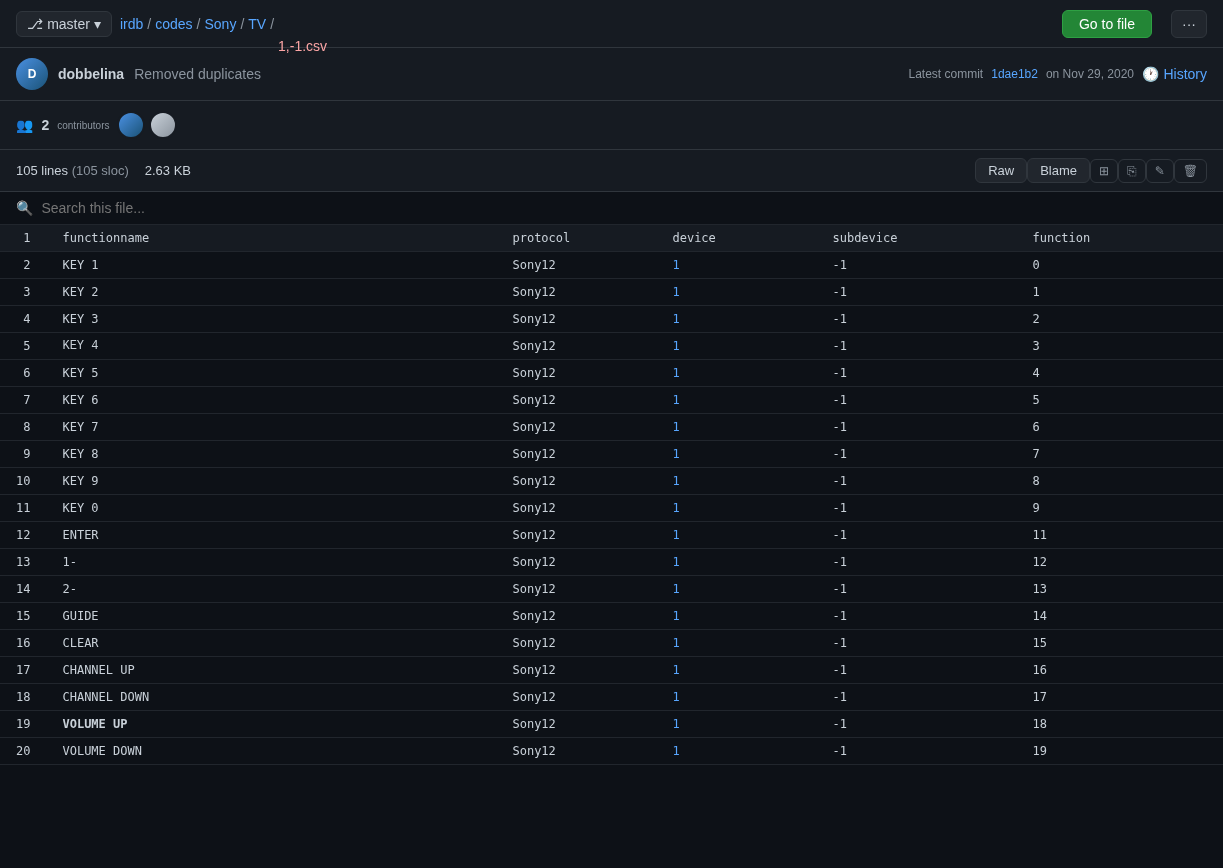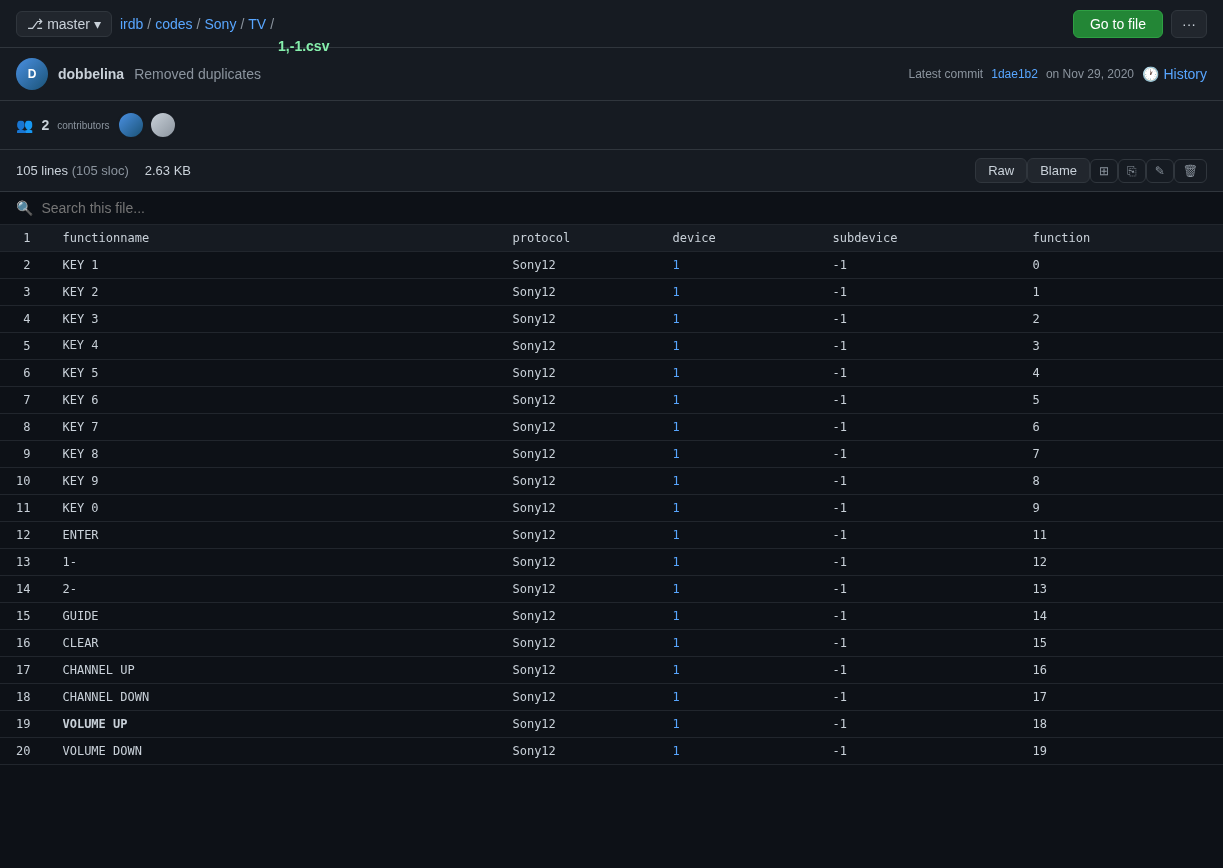--- a/index.html
+++ b/index.html
@@ -42,25 +42,25 @@
       align-items: center;
       gap: 4px;
       font-size: 14px;
       color: #8b949e;
     }
     .breadcrumb a {
       color: #58a6ff;
       text-decoration: none;
     }
     .breadcrumb .sep { color: #8b949e; }
-    .breadcrumb .filename { color: #86efac; font-weight: 700; margin-top: 44px; }
+    .breadcrumb .filename { color: #fca5a5; font-weight: 400; margin-top: 44px; }
     .top-bar-right {
       display: flex;
       align-items: center;
-      gap: 8px;
+      gap: 19px;
     }
     .btn-primary {
       background: #238636;
       border: 1px solid #2ea043;
       color: #fff;
       padding: 5px 16px;
       border-radius: 6px;
       cursor: pointer;
       font-size: 14px;
     }

